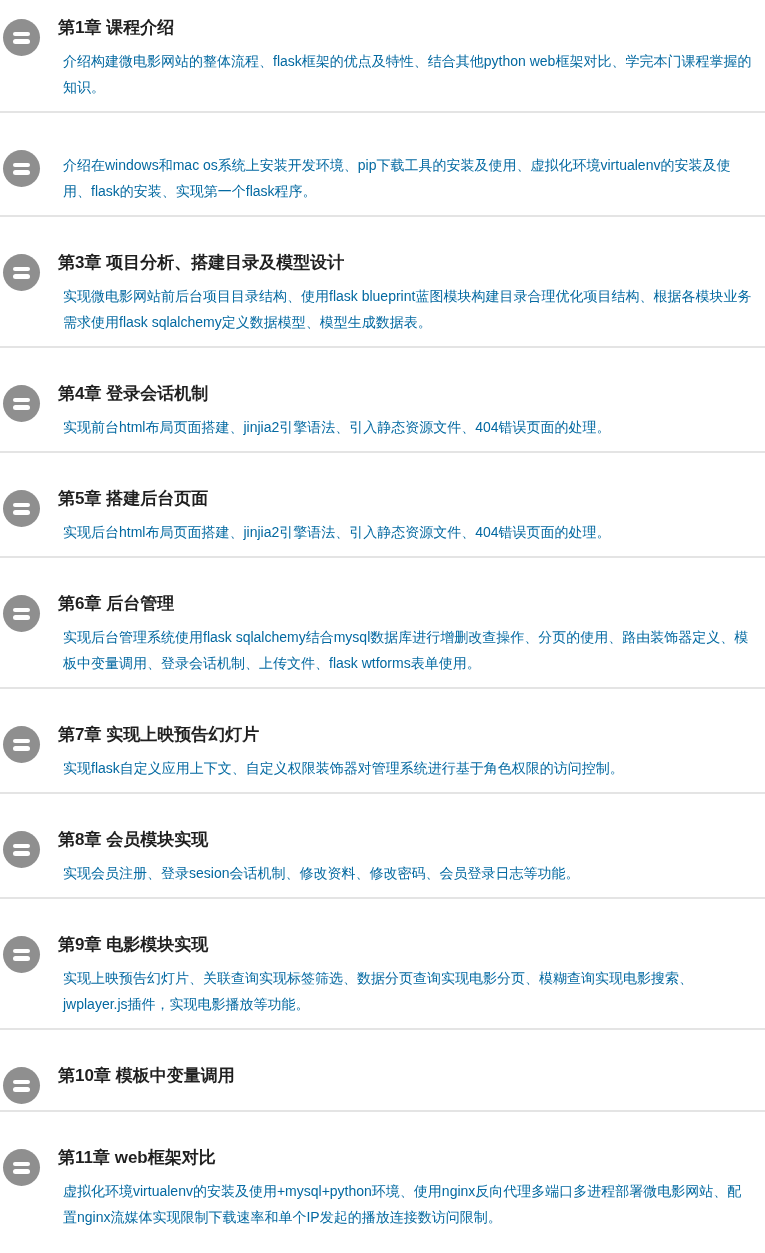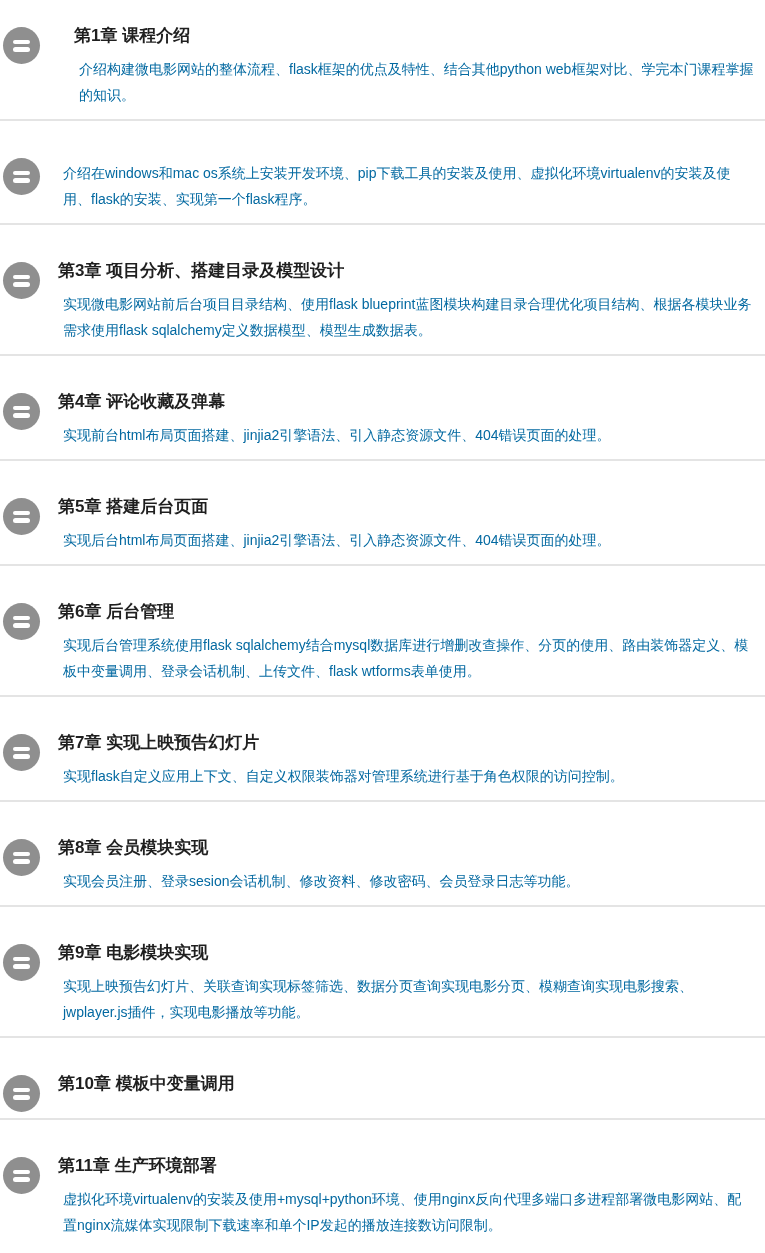--- a/index.html
+++ b/index.html
@@ -17,22 +17,21 @@
     width: 765px;
   }
   .chapter {
     display: flex;
     align-items: flex-start;
     padding: 34px 0 6px 0;
     border-bottom: 2px solid #e4e4e4;
     cursor: pointer;
   }
   .chapter:first-child {
-    padding-top: 24px;
-    gap: 16px;
+    padding-top: 16px;
   }
   .chapter:last-child {
     border-bottom: none;
   }
   .icon-col {
     flex: 0 0 58px;
     box-sizing: border-box;
     padding-left: 3px;
   }
   .chapter-icon {
@@ -116,21 +115,21 @@
   </section>
 
   <section class="chapter">
     <div class="icon-col">
       <span class="chapter-icon">
         <span class="bar"></span>
         <span class="bar"></span>
       </span>
     </div>
     <div class="content-col">
-      <h2 class="chapter-title">第4章 评论收藏及弹幕</h2>
+      <h2 class="chapter-title">第4章 登录会话机制</h2>
       <p class="chapter-desc">实现前台html布局页面搭建、jinjia2引擎语法、引入静态资源文件、404错误页面的处理。</p>
     </div>
   </section>
 
   <section class="chapter">
     <div class="icon-col">
       <span class="chapter-icon">
         <span class="bar"></span>
         <span class="bar"></span>
       </span>
@@ -206,17 +205,17 @@
   </section>
 
   <section class="chapter">
     <div class="icon-col">
       <span class="chapter-icon">
         <span class="bar"></span>
         <span class="bar"></span>
       </span>
     </div>
     <div class="content-col">
-      <h2 class="chapter-title">第11章 生产环境部署</h2>
+      <h2 class="chapter-title">第11章 web框架对比</h2>
       <p class="chapter-desc">虚拟化环境virtualenv的安装及使用+mysql+python环境、使用nginx反向代理多端口多进程部署微电影网站、配置nginx流媒体实现限制下载速率和单个IP发起的播放连接数访问限制。</p>
     </div>
   </section>
 </div>
 
 </body></html>

